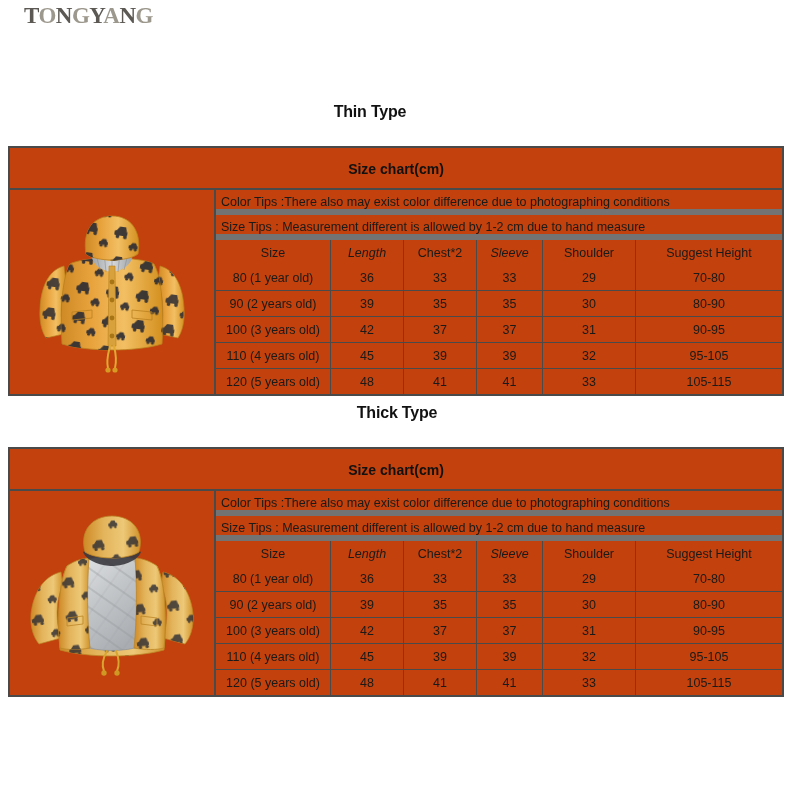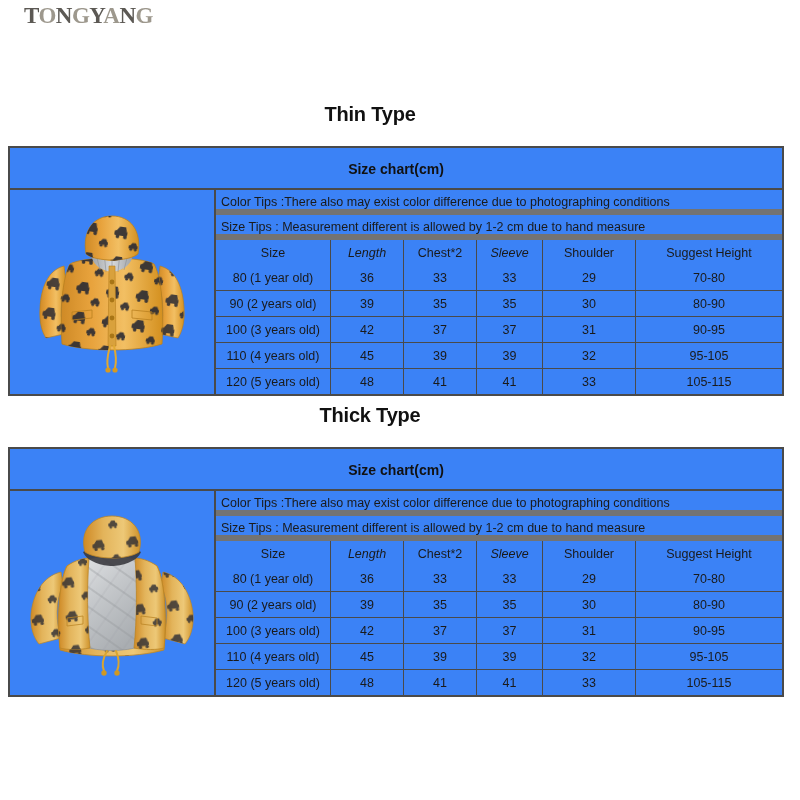--- a/index.html
+++ b/index.html
@@ -31,36 +31,36 @@
   }
   .logo .l-dark  { color: #5c5954; }
   .logo .l-light { color: #9d988d; }
 
   
   .section-title {
     position: absolute;
     left: 0;
     width: 740px;
     text-align: center;
-    font-size: 20px;
+    font-size: 16px;
     font-weight: bold;
     color: #111111;
     letter-spacing: -0.2px;
   }
   #title-thin  { top: 103px; }
-  #title-thick { top: 404px; }
+  #title-thick { top: 404px; padding-left: 27px; }
 
   
   .chart-block {
     position: absolute;
     left: 8px;
     width: 776px;
     border: 2px solid #4a4a4a;
     box-sizing: border-box;
-    background: #3b82f6;
+    background: #c2410c;
   }
   #block-thin  { top: 146px; }
   #block-thick { top: 447px; }
 
   .chart-heading {
     height: 42px;
     line-height: 42px;
     text-align: center;
     font-size: 14px;
     font-weight: bold;

